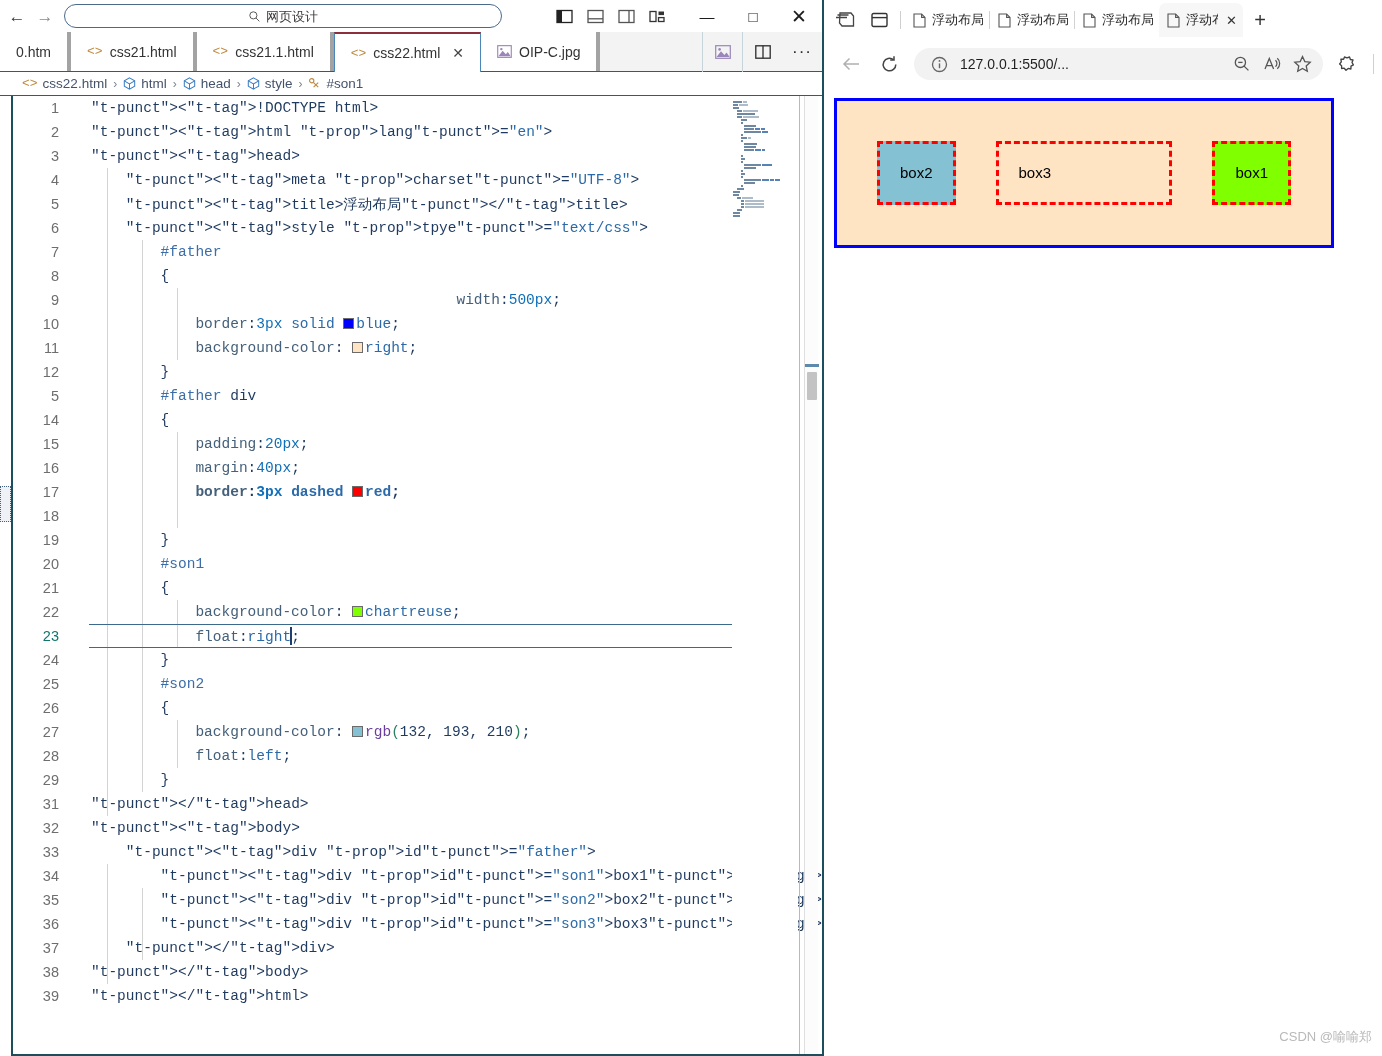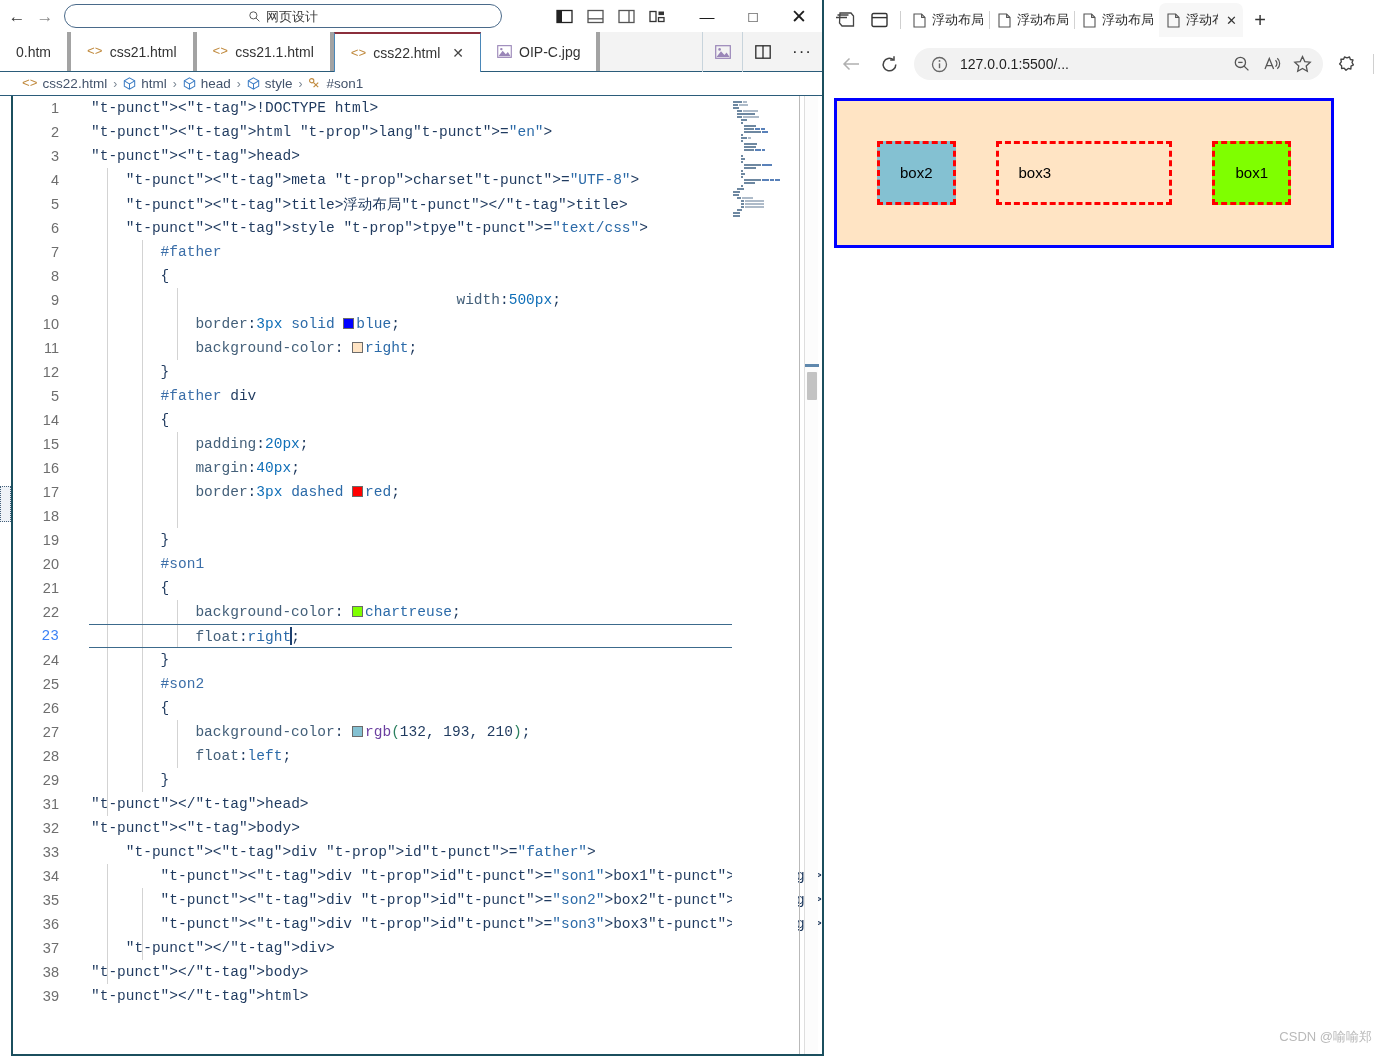--- a/index.html
+++ b/index.html
@@ -118,21 +118,21 @@
   .line.current::before, .line.current::after {
     content: ""; position: absolute; left: 76px; right: 90px; height: 1px; background: #3c6a8c;
   }
   .line.current::before { top: 0; }
   .line.current::after { bottom: 0; }
   .lnum {
     width: 62px; text-align: right; padding-right: 16px;
     color: #6e6e6e; font-size: 14.5px; flex: 0 0 auto;
     font-family: "Liberation Sans", sans-serif;
   }
-  .line.current .lnum { color: #3b82f6; font-family: Liberation Mono, monospace; }
+  .line.current .lnum { color: #0f766e; }
   .ltext { flex: 1; color: #1f3a5f; position: relative; }
 
   
   .indent-guides { position: absolute; left: 0; top: 0; bottom: 0; pointer-events: none; }
   .ig { position: absolute; width: 1px; background: #d3d3d3; }
   .t-prop   { color: #44607a; }
   .t-val    { color: #2b6aa8; }
   .t-num    { color: #0f6fb8; }
   .t-sel    { color: #3b6ea8; }
   .t-punct  { color: #1f3a5f; }
@@ -398,21 +398,21 @@
             <div class="line"><div class="lnum">7</div><div class="ltext" style="padding-left: 85.6px;"><span class="t-sel">#father</span></div></div>
             <div class="line"><div class="lnum">8</div><div class="ltext" style="padding-left: 85.6px;">{</div></div>
             <div class="line"><div class="lnum">9</div><div class="ltext" style="padding-left: 120.4px; text-align: center;"><span class="t-prop">width</span><span class="t-punct">:</span><span class="t-num">500px</span>;</div></div>
             <div class="line"><div class="lnum">10</div><div class="ltext" style="padding-left: 120.4px;"><span class="t-prop">border</span><span class="t-punct">:</span><span class="t-num">3px</span> <span class="t-val">solid</span> <span class="swatch" style="background:#0000ff"></span><span class="t-val">blue</span>;</div></div>
             <div class="line"><div class="lnum">11</div><div class="ltext" style="padding-left: 120.4px;"><span class="t-prop">background-color</span><span class="t-punct">:</span> <span class="swatch" style="background:#ffe4c4"></span><span class="t-val">right</span>;</div></div>
             <div class="line"><div class="lnum">12</div><div class="ltext" style="padding-left: 85.6px;">}</div></div>
             <div class="line"><div class="lnum">5</div><div class="ltext" style="padding-left: 85.6px;"><span class="t-sel">#father</span> div</div></div>
             <div class="line"><div class="lnum">14</div><div class="ltext" style="padding-left: 85.6px;">{</div></div>
             <div class="line"><div class="lnum">15</div><div class="ltext" style="padding-left: 120.4px;"><span class="t-prop">padding</span><span class="t-punct">:</span><span class="t-num">20px</span>;</div></div>
             <div class="line"><div class="lnum">16</div><div class="ltext" style="padding-left: 120.4px;"><span class="t-prop">margin</span><span class="t-punct">:</span><span class="t-num">40px</span>;</div></div>
-            <div class="line"><div class="lnum">17</div><div class="ltext" style="padding-left: 120.4px;"><span class="t-prop">border</span><span class="t-punct">:</span><span class="t-num">3px</span> <span class="t-val">dashed</span> <span class="swatch" style="background:#ff0000"></span><span class="t-val">red</span>;</div></div>
+            <div class="line"><div class="lnum">17</div><div class="ltext" style="padding-left: 120.4px; font-weight: bold;"><span class="t-prop">border</span><span class="t-punct">:</span><span class="t-num">3px</span> <span class="t-val">dashed</span> <span class="swatch" style="background:#ff0000"></span><span class="t-val">red</span>;</div></div>
             <div class="line"><div class="lnum">18</div><div class="ltext" style="padding-left: 120.4px;"></div></div>
             <div class="line"><div class="lnum">19</div><div class="ltext" style="padding-left: 85.6px;">}</div></div>
             <div class="line"><div class="lnum">20</div><div class="ltext" style="padding-left: 85.6px;"><span class="t-sel">#son1</span></div></div>
             <div class="line"><div class="lnum">21</div><div class="ltext" style="padding-left: 85.6px;">{</div></div>
             <div class="line"><div class="lnum">22</div><div class="ltext" style="padding-left: 120.4px;"><span class="t-prop">background-color</span><span class="t-punct">:</span> <span class="swatch" style="background:#7fff00"></span><span class="t-val">chartreuse</span>;</div></div>
             <div class="line current"><div class="lnum">23</div><div class="ltext" style="padding-left: 120.4px;"><span class="t-prop">float</span><span class="t-punct">:</span><span class="t-val">right</span><span class="cursor"></span>;</div></div>
             <div class="line"><div class="lnum">24</div><div class="ltext" style="padding-left: 85.6px;">}</div></div>
             <div class="line"><div class="lnum">25</div><div class="ltext" style="padding-left: 85.6px;"><span class="t-sel">#son2</span></div></div>
             <div class="line"><div class="lnum">26</div><div class="ltext" style="padding-left: 85.6px;">{</div></div>
             <div class="line"><div class="lnum">27</div><div class="ltext" style="padding-left: 120.4px;"><span class="t-prop">background-color</span><span class="t-punct">:</span> <span class="swatch" style="background:#84c1d2"></span><span class="t-func">rgb</span><span class="t-paren">(</span>132, 193, 210<span class="t-paren">)</span>;</div></div>

